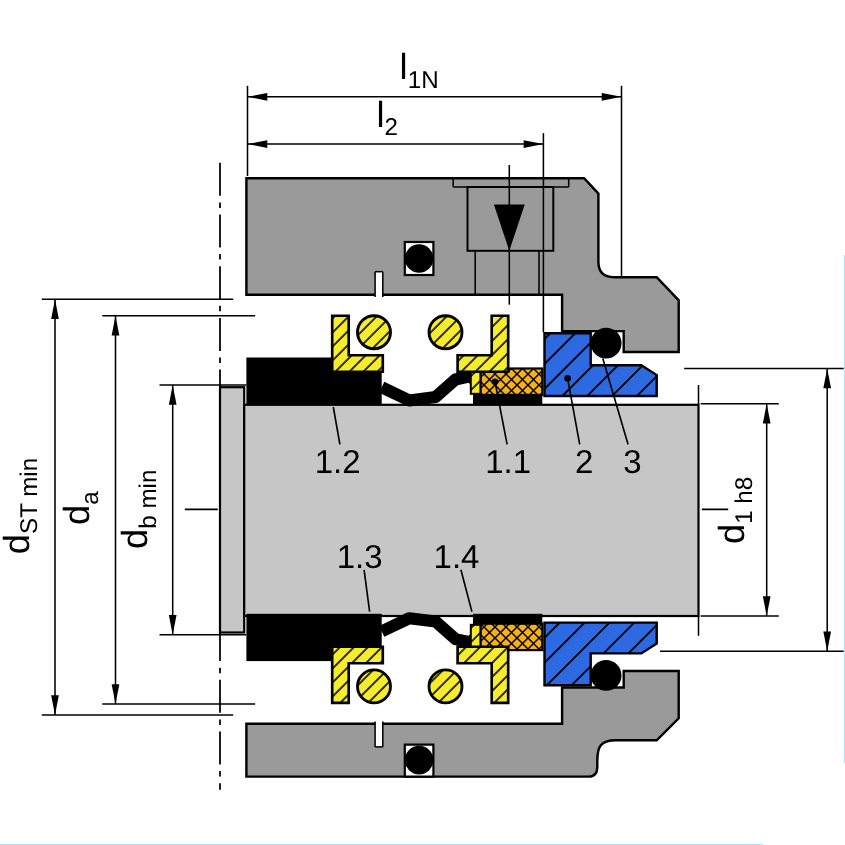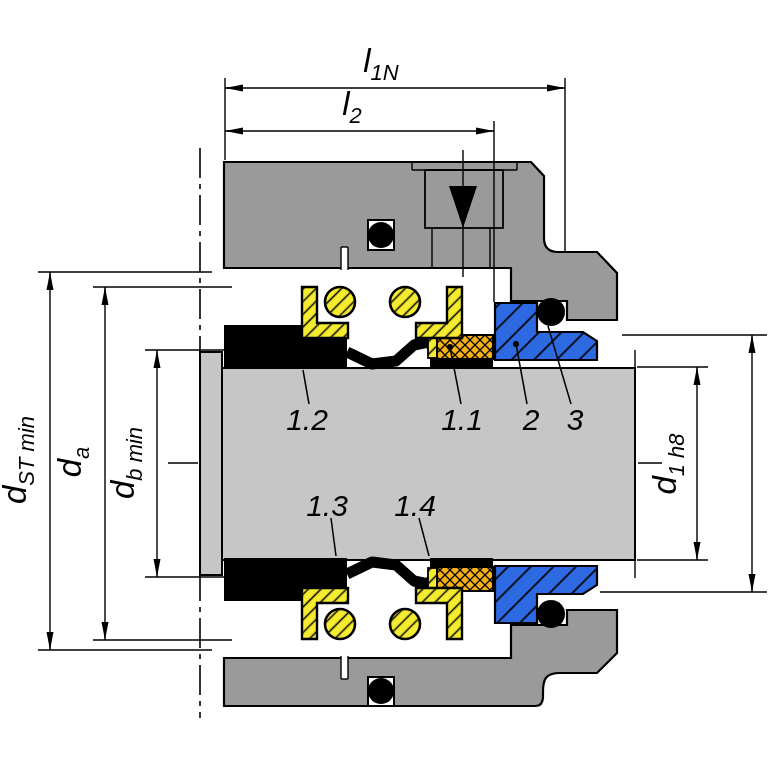--- a/index.html
+++ b/index.html
@@ -1,16 +1,16 @@
 <!DOCTYPE html>
 <html style="--housing: #9a9a9a; --shaft: #c6c6c6; --seat: #2d69e1; --spring: #f5ec2f; --face: #f5b117; --line: #000000; --bg: #ffffff;"><head>
 <meta charset="utf-8">
 <style>
   html,body{margin:0;padding:0;background:#ffffff;}
-  .stage{width:768px;height:768px;position:relative;background:#0ea5e9;font-style:italic;}
+  .stage{width:768px;height:768px;position:relative;background:#0ea5e9;}
   svg{font-family:"Liberation Sans", sans-serif;}
   .thin{stroke:#000;stroke-width:1.4;fill:none;}
   .dim{stroke:#000;stroke-width:1.4;fill:none;}
   .leader{stroke:#000;stroke-width:1.5;fill:none;}
   .housing{fill:var(--housing);stroke:#000;stroke-width:2.2;}
   .shaft{fill:var(--shaft);stroke:#000;stroke-width:2;}
   .seat{fill:var(--seat);}
   .spring{fill:var(--spring);}
   .face{fill:var(--face);}
   .blackpart{fill:#000;stroke:none;}

